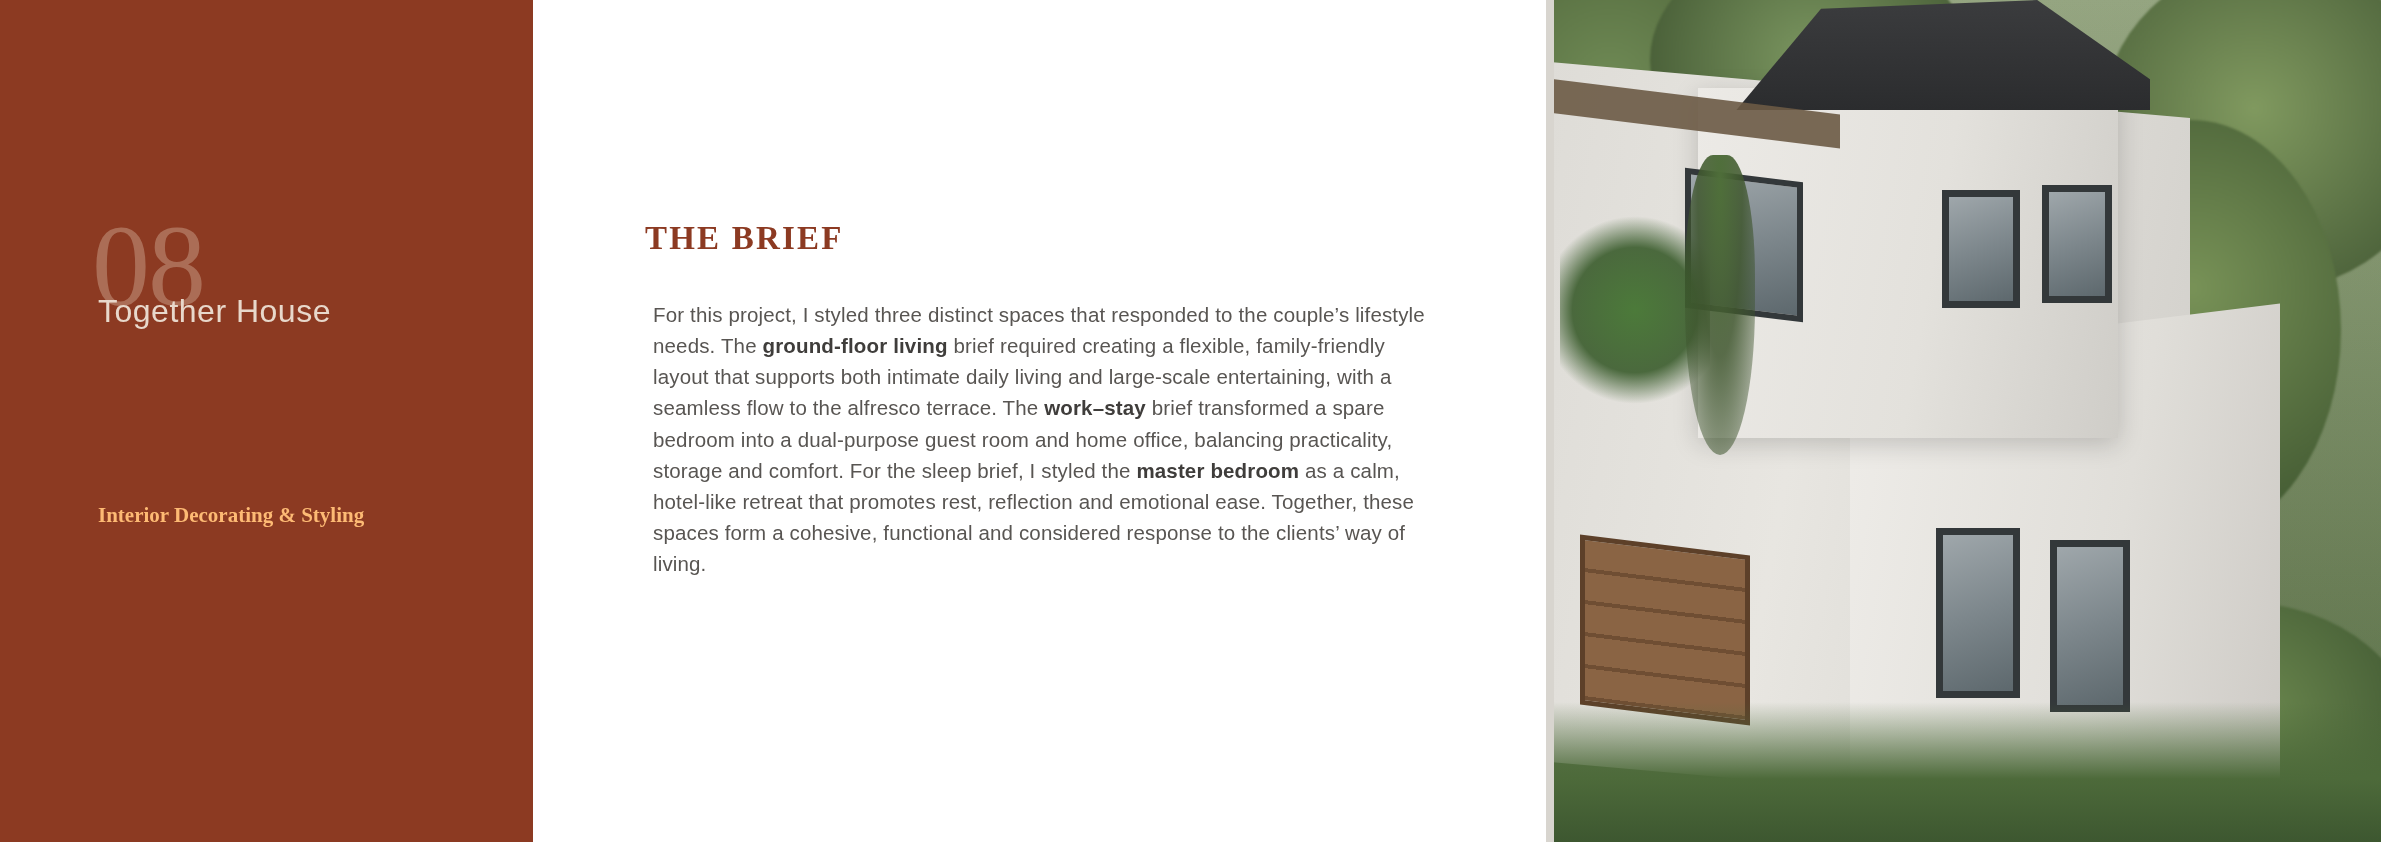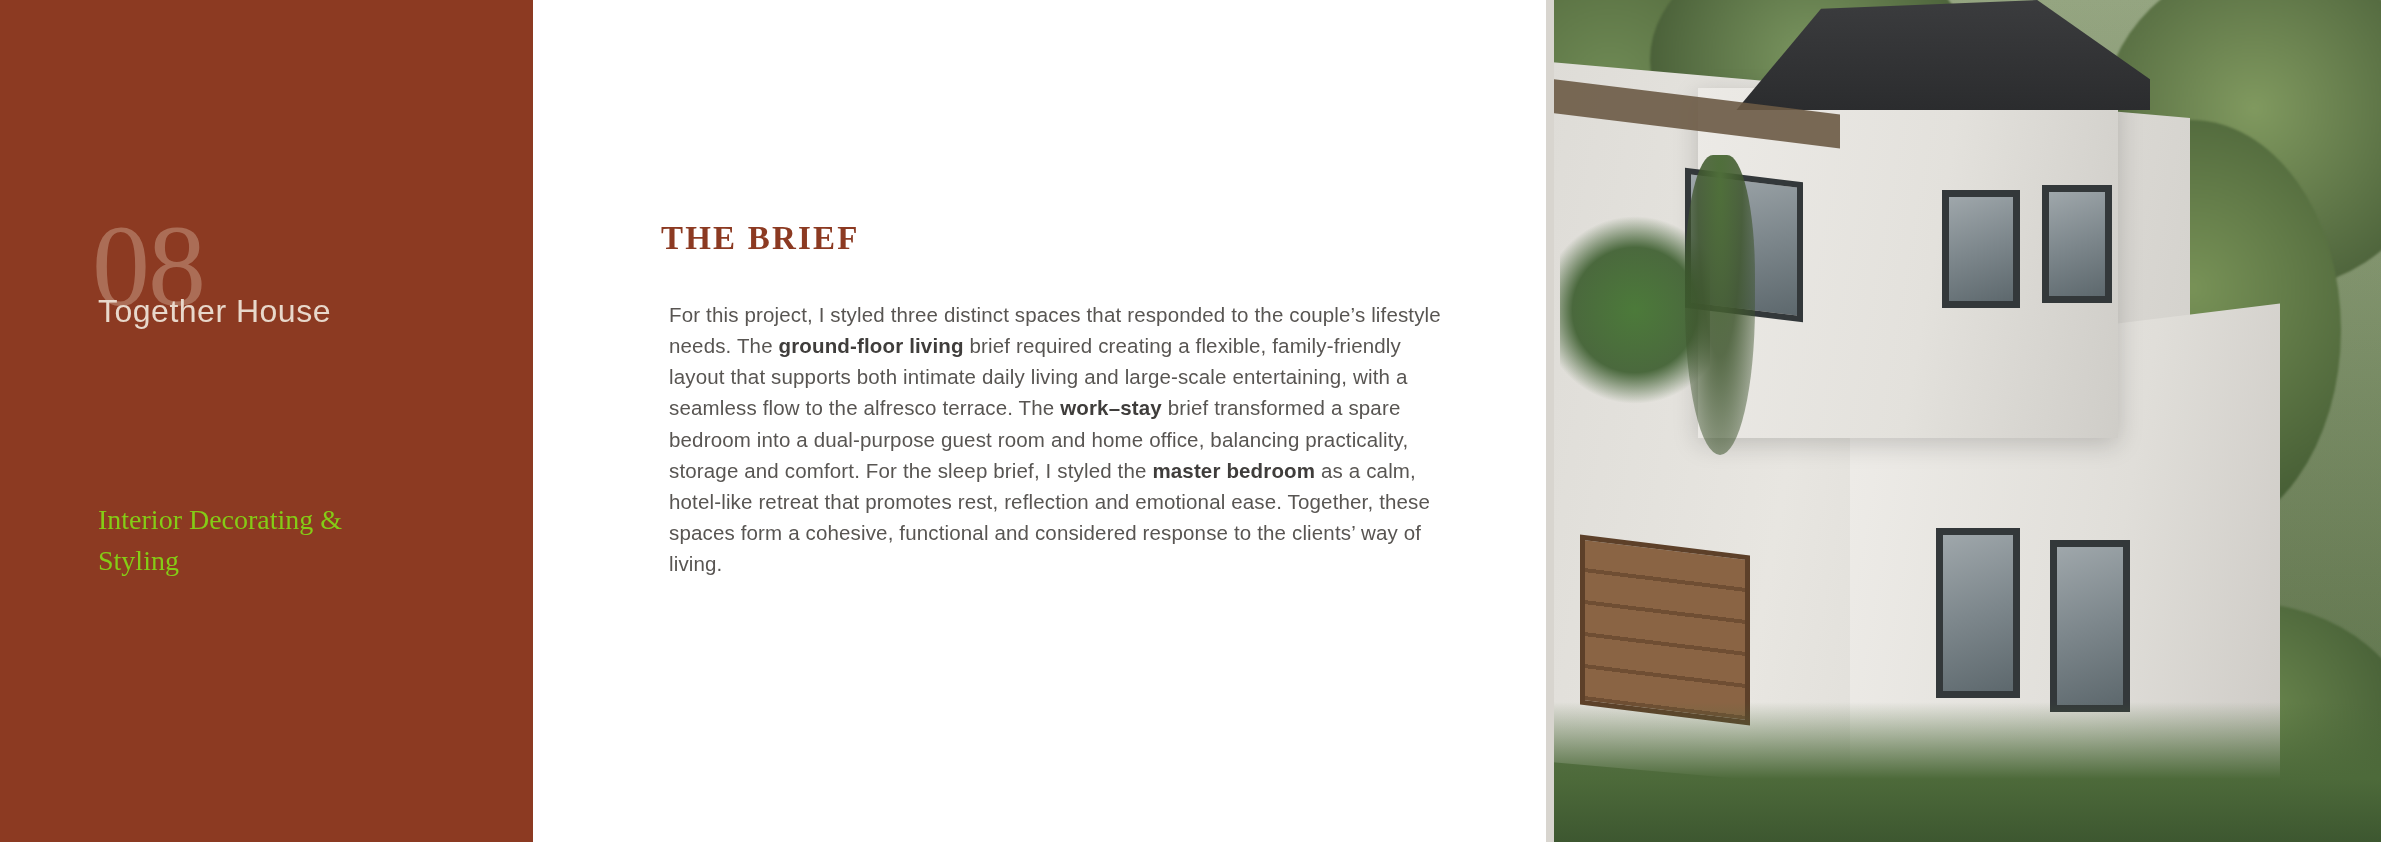--- a/index.html
+++ b/index.html
@@ -51,36 +51,36 @@
     color: #e8d8cb;
     font-weight: 400;
     white-space: nowrap;
   }
   .project-subtitle {
     position: absolute;
     left: 98px;
     top: 500px;
     width: 330px;
     font-family: "Liberation Serif", serif;
-    font-weight: normal;
-    font-size: 28px;
+    font-weight: bold;
+    font-size: 21px;
     line-height: 1.45;
-    color: #84cc16;
+    color: #fdba74;
   }
 
   
   .content {
     position: relative;
     flex: 1 1 auto;
     height: 842px;
     background: #ffffff;
   }
   .content-inner {
     position: absolute;
-    left: 128px;
+    left: 112px;
     top: 220px;
     width: 800px;
   }
   .heading {
     font-family: "Liberation Serif", serif;
     font-weight: bold;
     font-size: 33px;
     letter-spacing: 2.2px;
     color: #8c3a22;
     margin: 0 0 42px 0;

